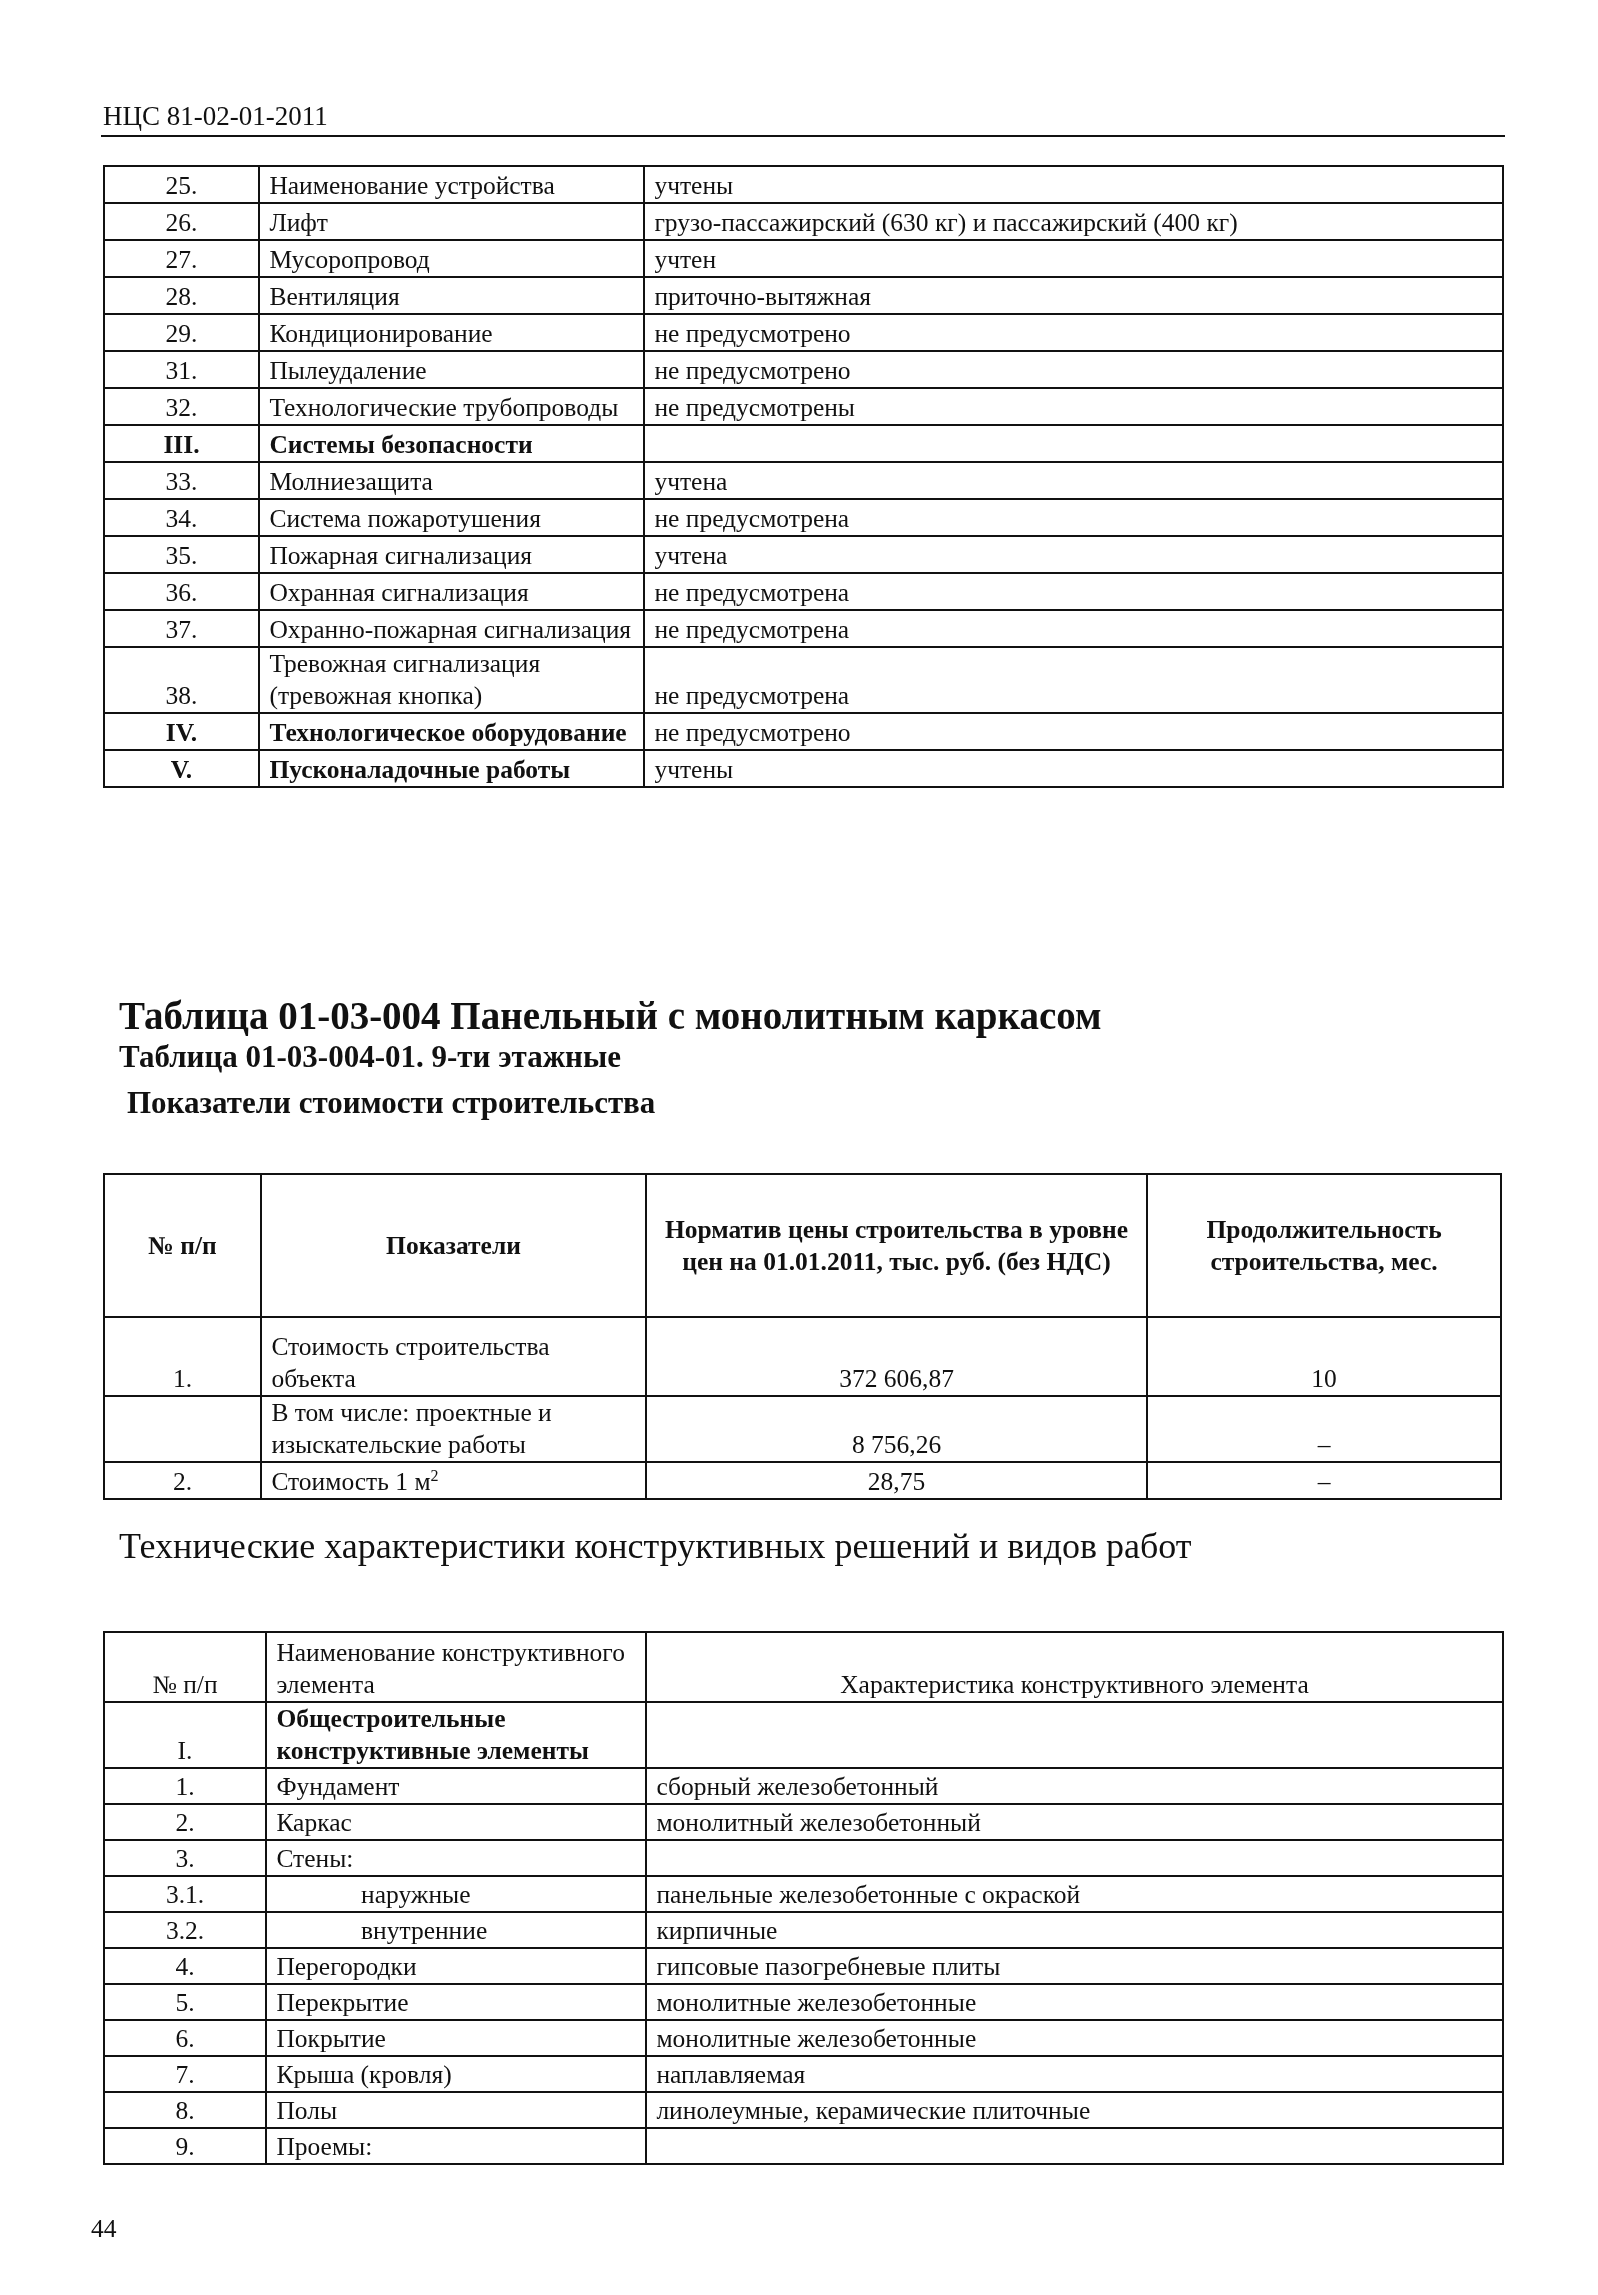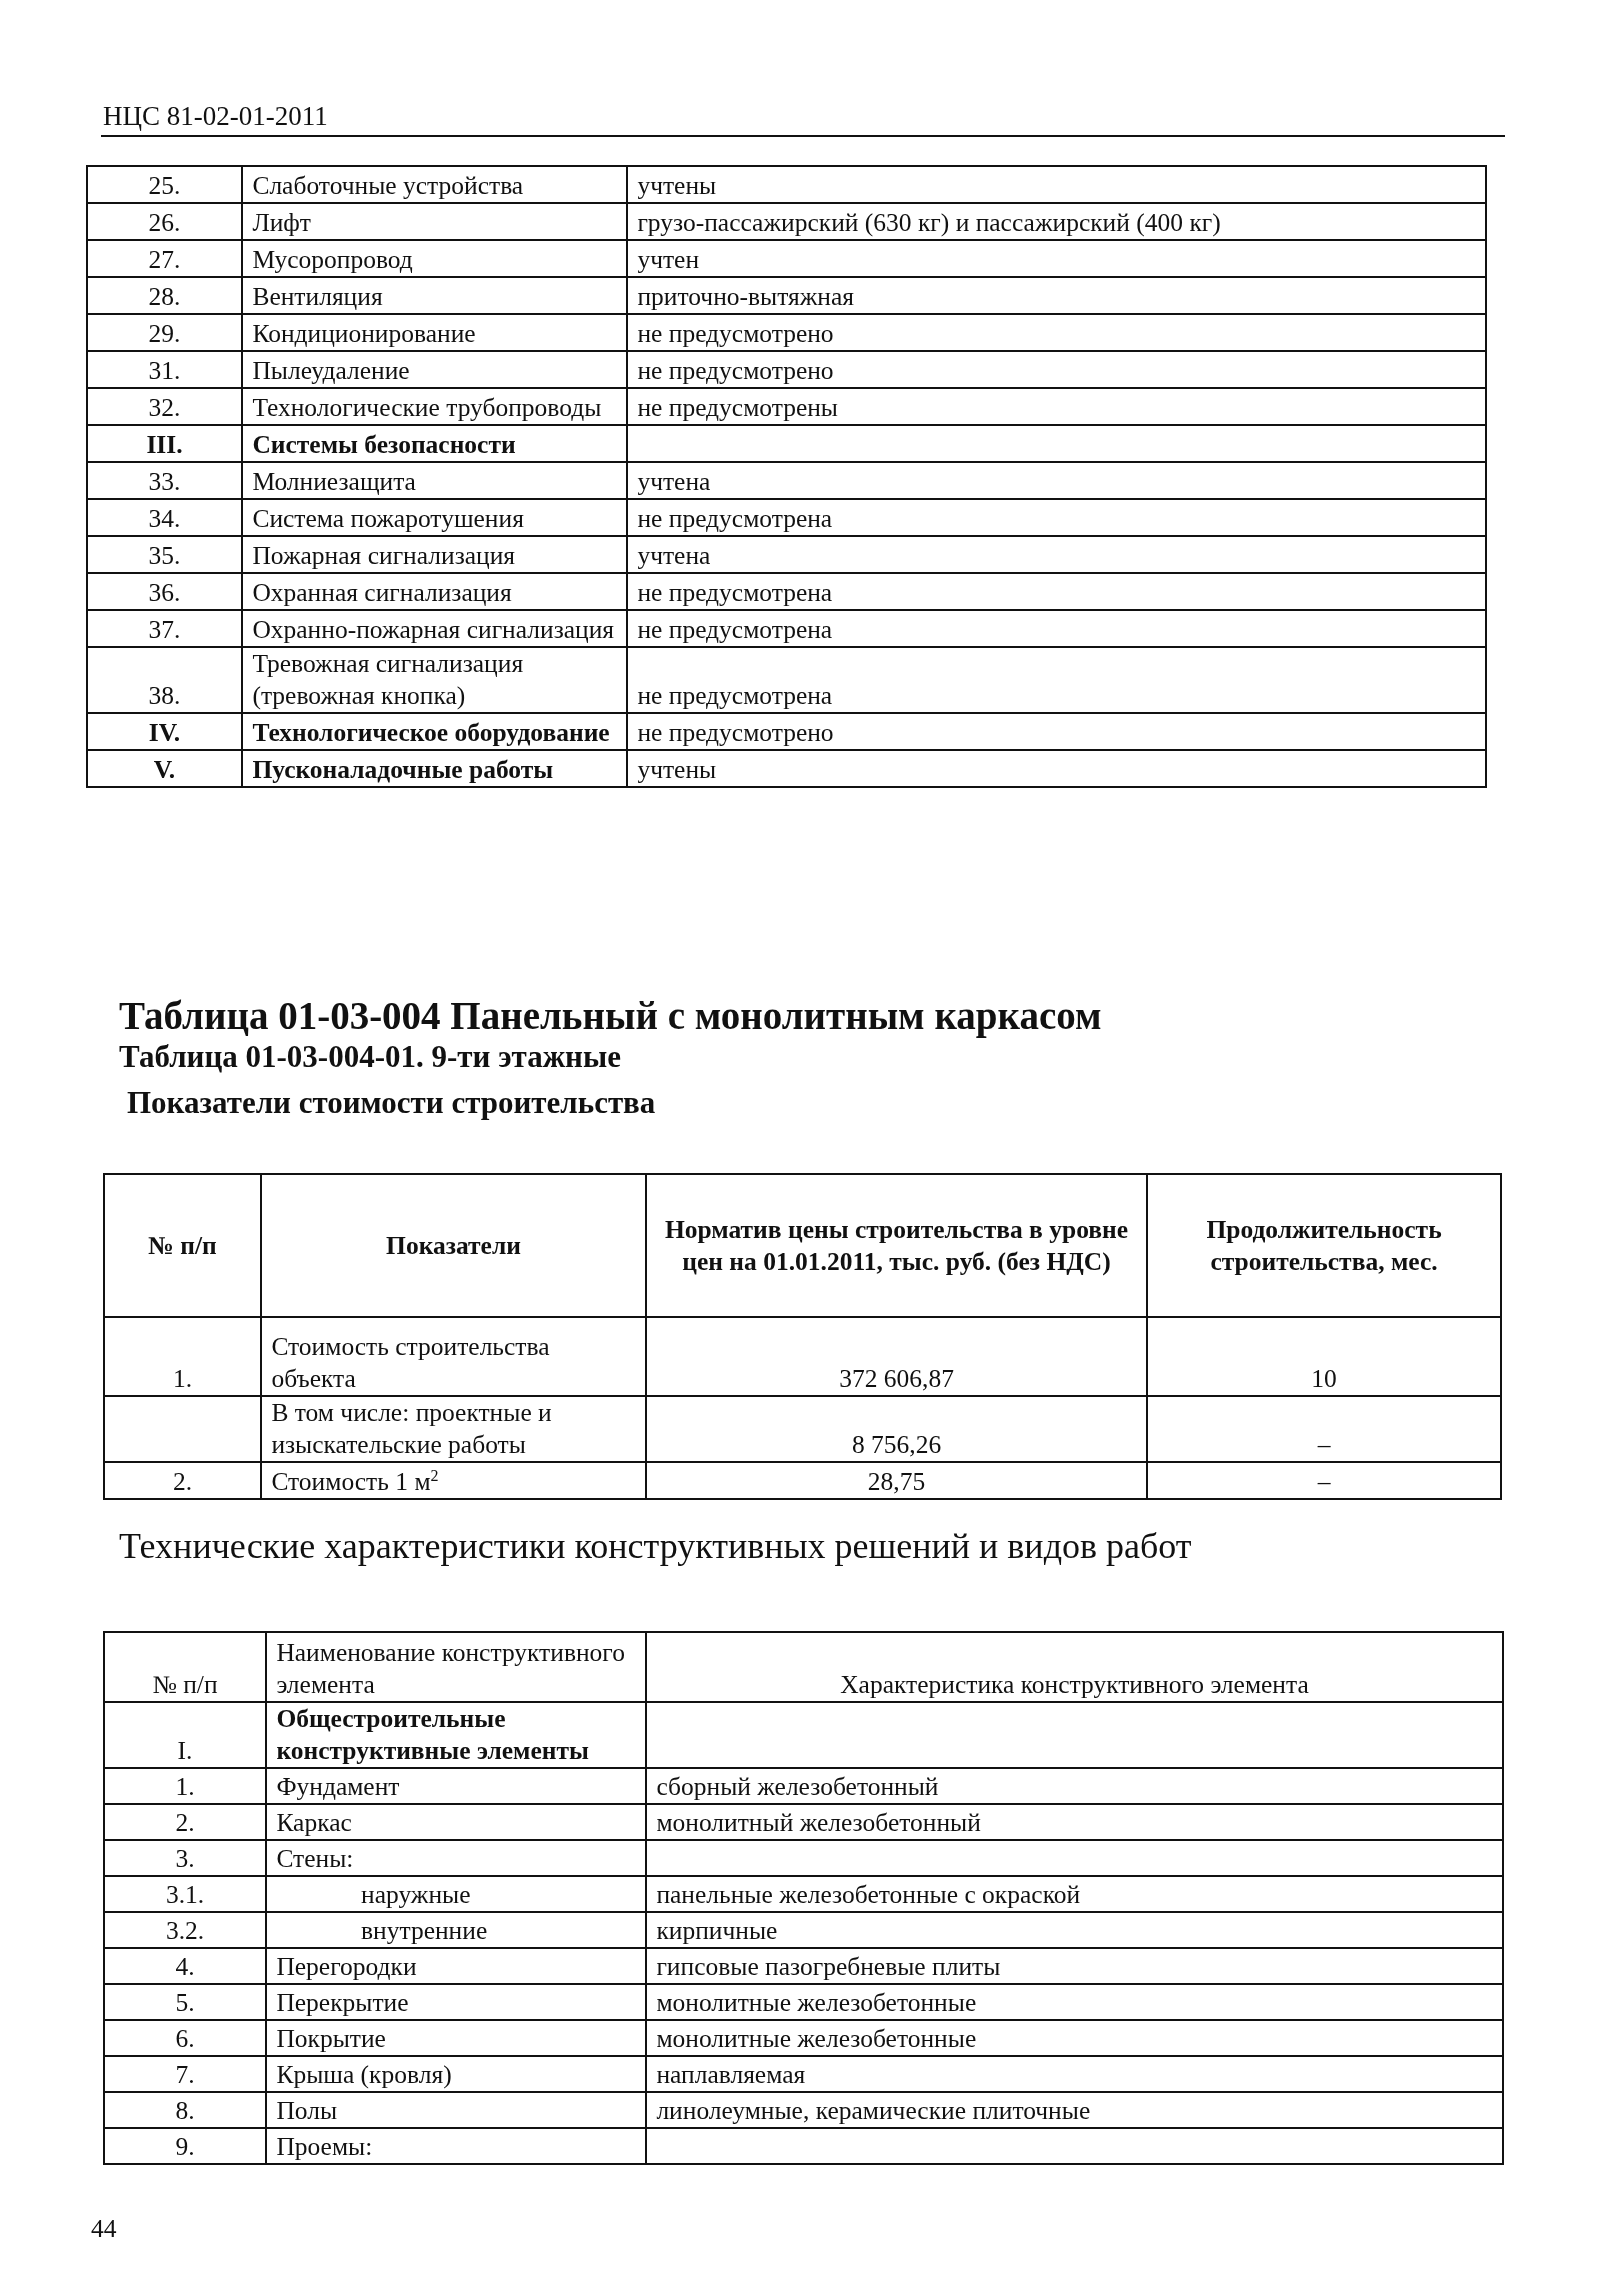--- a/index.html
+++ b/index.html
@@ -23,30 +23,30 @@
   .indent{padding-left:94px;}
   .pagenum{position:absolute;left:91px;top:2214px;font-size:25.5px;}
   sup{font-size:16px;line-height:0;}
 </style>
 </head>
 <body>
 
 <div class="hdr">НЦС 81-02-01-2011</div>
 <div class="hdr-line"></div>
 
-<table class="t1" style="left:86px;top:165px;width:1399px;">
+<table class="t1" style="left:103px;top:165px;width:1399px;">
   <colgroup>
       <col style="width:155px">
       <col style="width:385px">
       <col style="width:859px">
     </colgroup>
   <tbody id="t1body">
       <tr>
         <td class="n">25.</td>
-        <td>Слаботочные устройства</td>
+        <td>Наименование устройства</td>
         <td>учтены</td>
       </tr>
       <tr>
         <td class="n">26.</td>
         <td>Лифт</td>
         <td>грузо-пассажирский (630 кг) и пассажирский (400 кг)</td>
       </tr>
       <tr>
         <td class="n">27.</td>
         <td>Мусоропровод</td>

